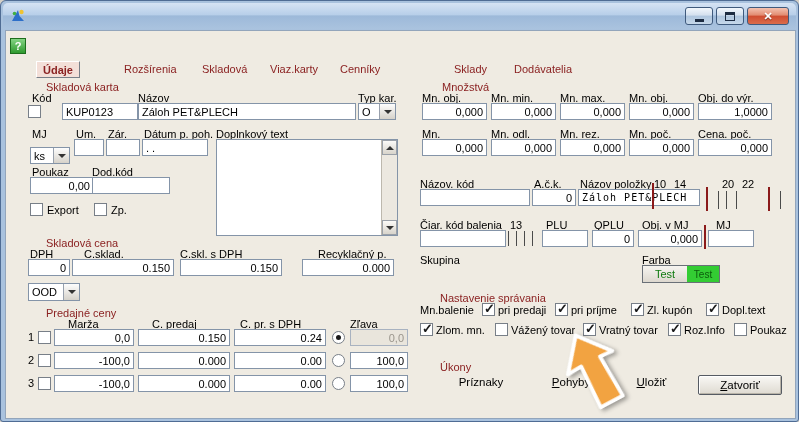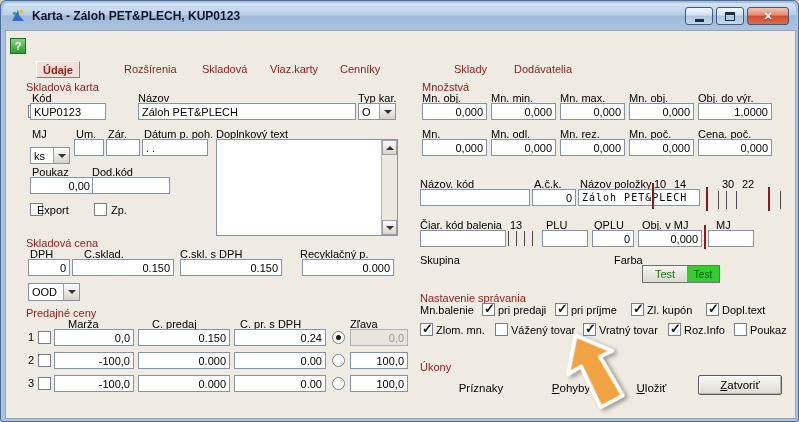--- a/index.html
+++ b/index.html
@@ -14,21 +14,21 @@
     background:linear-gradient(#f2f7fc,#d4e0ee 45%,#aec5de 50%,#c6d8ea);display:flex;align-items:center;justify-content:center;}
   .cap.close{width:42px;background:linear-gradient(#f4c2b0,#e28b70 45%,#cf4c30 50%,#da6c4c);}
   .minic{width:9px;height:3px;background:#1d2c42;margin-top:9px;}
   .maxic{width:10px;height:9px;box-sizing:border-box;border:1px solid #1d2c42;border-top:3px solid #1d2c42;}
   .clsic::before{content:"\2715";color:#fff;font-weight:bold;font-size:11px;text-shadow:0 1px 1px rgba(0,0,0,.45);}
   .client{position:absolute;left:4px;top:29px;width:791px;height:389px;background:#EFEBE2;border:1px solid #93a5bb;box-sizing:border-box;}
   .helpbtn{position:absolute;left:4px;top:7px;width:16px;height:16px;box-sizing:border-box;border:1px solid #1d6e1d;
     background:linear-gradient(#84d484,#2f9a2f);color:#fff;font-weight:bold;font-size:11px;display:flex;align-items:center;justify-content:center;}
   .tab{position:absolute;top:30px;height:17px;box-sizing:border-box;font-size:11px;color:#8B2222;padding:2px 6px;white-space:nowrap;}
   .tab.active{background:#F3DFD8;border:1px solid;border-color:#ffffff #787f88 #787f88 #ffffff;font-weight:bold;}
-  .ghead{position:absolute;font-size:11px;color:#8B2222;white-space:nowrap;}
+  .ghead{position:absolute;font-size:11px;color:#8B2222;white-space:nowrap;margin-left:20px;}
   .lbl{position:absolute;font-size:11px;color:#000;white-space:nowrap;}
   .fld{position:absolute;box-sizing:border-box;height:17px;background:#fff;border:1px solid #8494a8;
     font-size:11px;line-height:14px;padding:1px 3px;white-space:nowrap;overflow:hidden;}
   .fld.num{text-align:right;}
   .fld.mono{font-family:"DejaVu Sans Mono",monospace;font-size:10px;letter-spacing:1px;}
   .fld.disabled{background:#e9e5dc;color:#9a958c;border-color:#a8b2c0;}
   .combo{padding-right:17px;}
   .cbtn{position:absolute;right:0;top:0;bottom:0;width:15px;background:linear-gradient(#fdfdfd,#d6d2ca);
     border-left:1px solid #98a0ac;display:flex;align-items:center;justify-content:center;}
   .tri{width:0;height:0;border-left:4px solid transparent;border-right:4px solid transparent;border-top:4px solid #333;}
@@ -39,40 +39,39 @@
   .radio.checked::after{content:"";position:absolute;left:3px;top:3px;width:5px;height:5px;border-radius:50%;background:#1a1a1a;}
   .tarea{position:absolute;box-sizing:border-box;background:#fff;border:1px solid #8494a8;}
   .sb{position:absolute;width:16px;background:#ece8e0;border-left:1px solid #bdb8ae;box-sizing:border-box;}
   .sbtn{position:absolute;left:0;right:0;height:15px;box-sizing:border-box;border:1px solid #9aa0a8;
     background:linear-gradient(#fbfaf8,#d8d4cb);display:flex;align-items:center;justify-content:center;}
   .tick{position:absolute;width:2px;background:#8B1A1A;}
   .tick.gray{width:1px;background:#4a4a4a;}
   .testbtn{position:absolute;box-sizing:border-box;border:1px solid #6a7078;background:linear-gradient(#f6f4f0,#ddd8cf);display:flex;align-items:stretch;overflow:hidden;}
   .testlbl{flex:1;display:flex;align-items:center;justify-content:center;color:#0f7a0f;font-size:11px;}
   .swatch{width:32px;background:#33CC33;display:flex;align-items:center;justify-content:center;color:#0c5c0c;font-size:10px;}
-  .fbtn{position:absolute;height:20px;display:flex;align-items:flex-end;justify-content:center;background:transparent;border:none;
+  .fbtn{position:absolute;height:20px;display:flex;align-items:flex-start;justify-content:center;background:transparent;border:none;
     font-size:11.5px;color:#000;font-family:"Liberation Sans",sans-serif;white-space:nowrap;}
   .pbtn{position:absolute;box-sizing:border-box;height:20px;background:linear-gradient(#f9f8f5,#dedad1);border:1px solid #565b63;
     border-radius:2px;box-shadow:inset 1px 1px 0 #fff, inset -1px -1px 0 #b8b3a8;display:flex;align-items:center;justify-content:center;
     font-size:11.5px;white-space:nowrap;}
   .accel{text-decoration:underline;}
   .arrowsvg{position:absolute;left:556px;top:298px;width:64px;height:82px;transform:rotate(-28deg);
     filter:drop-shadow(2px 3px 2px rgba(0,0,0,.35));z-index:20;}
 </style>
 </head>
 <body>
 
 <div class="window">
   <div class="titlebar">
     <svg class="appicon" viewBox="0 0 16 16">
       <path d="M2 13 L8 2 L9.5 8 L14 13 Z" fill="#2d6fc9"></path>
       <circle cx="11.5" cy="4" r="2.2" fill="#f0c330"></circle>
       <circle cx="4.5" cy="5.5" r="1.8" fill="#42b042"></circle>
     </svg>
-    <span class="title">Karta - Záloh PET&amp;PLECH, KUP0123</span>
     <div class="caps">
       <div class="cap">
           <span class="minic"></span>
         </div>
       <div class="cap">
           <span class="maxic"></span>
         </div>
       <div class="cap close">
           <span class="clsic"></span>
         </div>
@@ -88,21 +87,21 @@
     <div class="tab" style="left:258px">Viaz.karty</div>
     <div class="tab" style="left:328px">Cenníky</div>
     <div class="tab" style="left:442px">Sklady</div>
     <div class="tab" style="left:502px">Dodávatelia</div>
 
     <div class="ghead" style="left:20px;top:50px">Skladová karta</div>
     <span class="lbl" style="left:26px;top:61px">Kód</span>
     <span class="lbl" style="left:132px;top:61px">Názov</span>
     <span class="lbl" style="left:352px;top:61px">Typ kar.</span>
     <span class="cb" style="left:22px;top:74px"></span>
-    <div class="fld" style="left:24px;top:72px;width:76px">KUP0123</div>
+    <div class="fld" style="left:56px;top:72px;width:76px">KUP0123</div>
     <div class="fld" style="left:132px;top:72px;width:218px">Záloh PET&amp;PLECH</div>
     <div class="fld combo" style="left:352px;top:72px;width:38px">
       <span>O</span>
       <span class="cbtn">
           <span class="tri"></span>
         </span>
     </div>
 
     <span class="lbl" style="left:26px;top:97px">MJ</span>
     <span class="lbl" style="left:70px;top:97px">Um.</span>
@@ -127,29 +126,29 @@
           <span class="tri"></span>
         </div>
     </div>
 
     <span class="lbl" style="left:26px;top:135px">Poukaz</span>
     <span class="lbl" style="left:86px;top:135px">Dod.kód</span>
     <div class="fld num" style="left:24px;top:146px;width:64px">0,00</div>
     <div class="fld" style="left:86px;top:146px;width:78px"></div>
 
     <span class="cb" style="left:24px;top:172px"></span>
-    <span class="lbl" style="left:31px;top:173px">Export</span>
+    <span class="lbl" style="left:41px;top:173px">Export</span>
     <span class="cb" style="left:88px;top:172px"></span>
     <span class="lbl" style="left:105px;top:173px">Zp.</span>
 
     <div class="ghead" style="left:20px;top:206px">Skladová cena</div>
     <span class="lbl" style="left:24px;top:217px">DPH</span>
     <span class="lbl" style="left:78px;top:217px">C.sklad.</span>
     <span class="lbl" style="left:174px;top:217px">C.skl. s DPH</span>
-    <span class="lbl" style="left:294px;top:217px">Recyklačný p.</span>
+    <span class="lbl" style="left:312px;top:217px">Recyklačný p.</span>
     <div class="fld num" style="left:22px;top:228px;width:42px">0</div>
     <div class="fld num" style="left:66px;top:228px;width:102px">0.150</div>
     <div class="fld num" style="left:174px;top:228px;width:102px">0.150</div>
     <div class="fld num" style="left:296px;top:228px;width:92px">0.000</div>
     <div class="fld combo" style="left:22px;top:252px;width:52px;height:18px">
       <span>OOD</span>
       <span class="cbtn">
           <span class="tri"></span>
         </span>
     </div>
@@ -204,21 +203,21 @@
     <div class="fld num" style="left:485px;top:108px;width:65px">0,000</div>
     <div class="fld num" style="left:554px;top:108px;width:65px">0,000</div>
     <div class="fld num" style="left:623px;top:108px;width:65px">0,000</div>
     <div class="fld num" style="left:692px;top:108px;width:74px">0,000</div>
 
     <span class="lbl" style="left:414px;top:147px">Názov. kód</span>
     <span class="lbl" style="left:528px;top:147px">A.č.k.</span>
     <span class="lbl" style="left:574px;top:147px">Názov položky</span>
     <span class="lbl" style="left:648px;top:147px">10</span>
     <span class="lbl" style="left:668px;top:147px">14</span>
-    <span class="lbl" style="left:716px;top:147px">30</span>
+    <span class="lbl" style="left:716px;top:147px">20</span>
     <span class="lbl" style="left:736px;top:147px">22</span>
     <div class="fld" style="left:414px;top:158px;width:110px"></div>
     <div class="fld num" style="left:526px;top:158px;width:44px">0</div>
     <div class="fld mono" style="left:572px;top:158px;width:122px">Záloh PET&amp;PLECH</div>
 
     <span class="tick" style="left:646px;top:152px;height:26px;z-index:5"></span>
     <span class="tick" style="left:700px;top:156px;height:24px"></span>
     <span class="tick gray" style="left:712px;top:160px;height:18px"></span>
     <span class="tick gray" style="left:720px;top:160px;height:18px"></span>
     <span class="tick gray" style="left:730px;top:160px;height:18px"></span>
@@ -237,21 +236,21 @@
     <div class="fld num" style="left:632px;top:199px;width:64px">0,000</div>
     <div class="fld" style="left:702px;top:199px;width:46px"></div>
 
     <span class="tick gray" style="left:502px;top:200px;height:15px"></span>
     <span class="tick gray" style="left:510px;top:200px;height:15px"></span>
     <span class="tick gray" style="left:518px;top:200px;height:15px"></span>
     <span class="tick gray" style="left:526px;top:200px;height:15px"></span>
     <span class="tick" style="left:698px;top:194px;height:24px;z-index:5"></span>
 
     <span class="lbl" style="left:414px;top:223px">Skupina</span>
-    <span class="lbl" style="left:608px;top:223px">Farba</span>
+    <span class="lbl" style="left:636px;top:223px">Farba</span>
     <div class="testbtn" style="left:636px;top:234px;width:78px;height:18px">
       <span class="testlbl">Test</span>
       <span class="swatch">Test</span>
     </div>
 
     <div class="ghead" style="left:414px;top:261px">Nastavenie správania</div>
     <span class="lbl" style="left:414px;top:273px">Mn.balenie</span>
     <span class="cb checked" style="left:476px;top:272px"></span>
     <span class="lbl" style="left:492px;top:273px">pri predaji</span>
     <span class="cb checked" style="left:549px;top:272px"></span>

